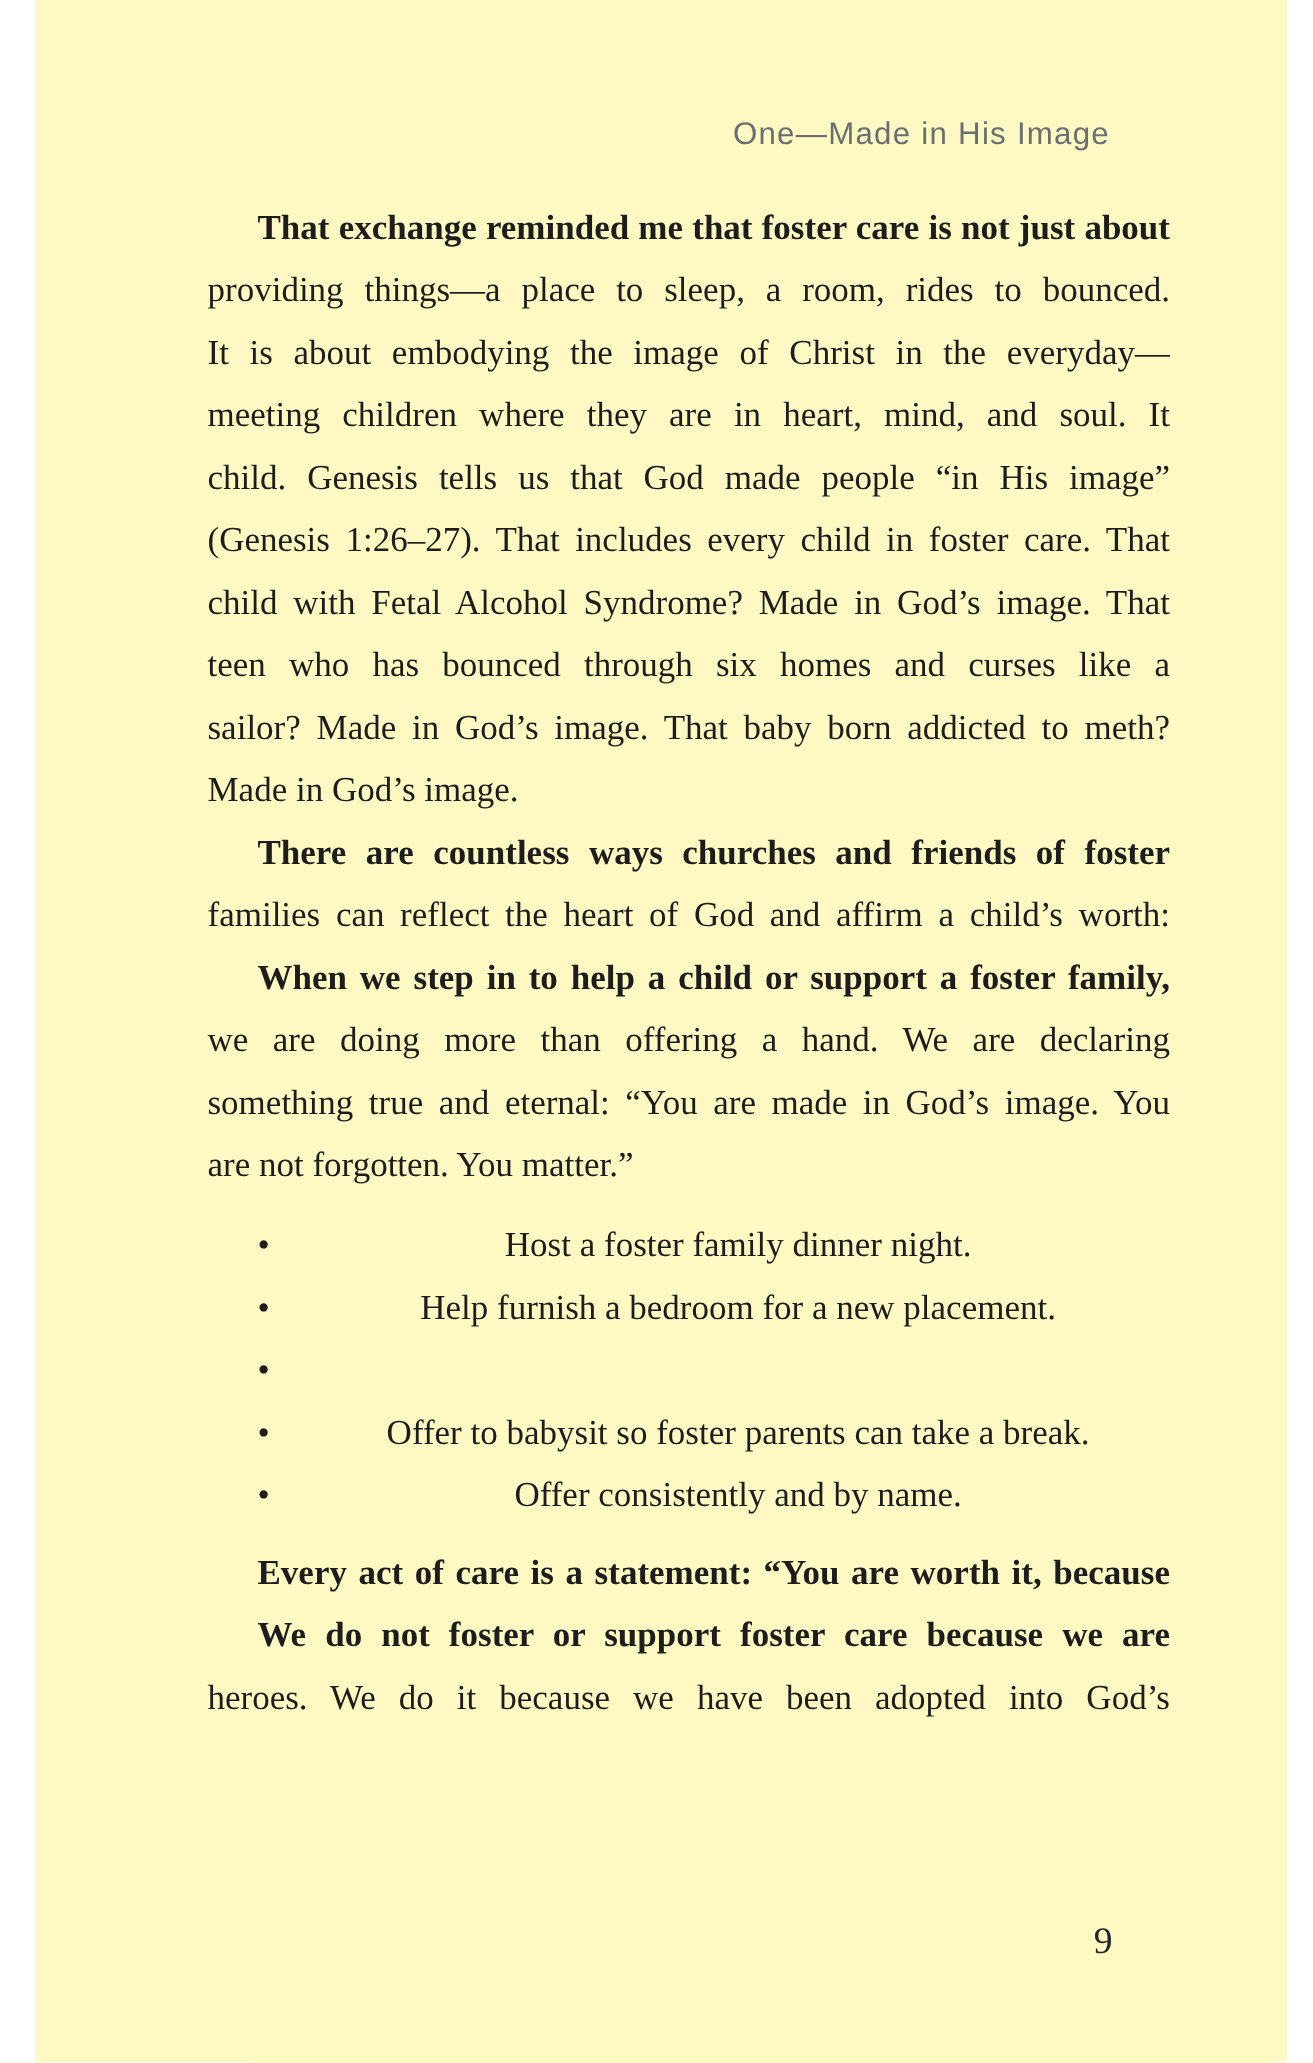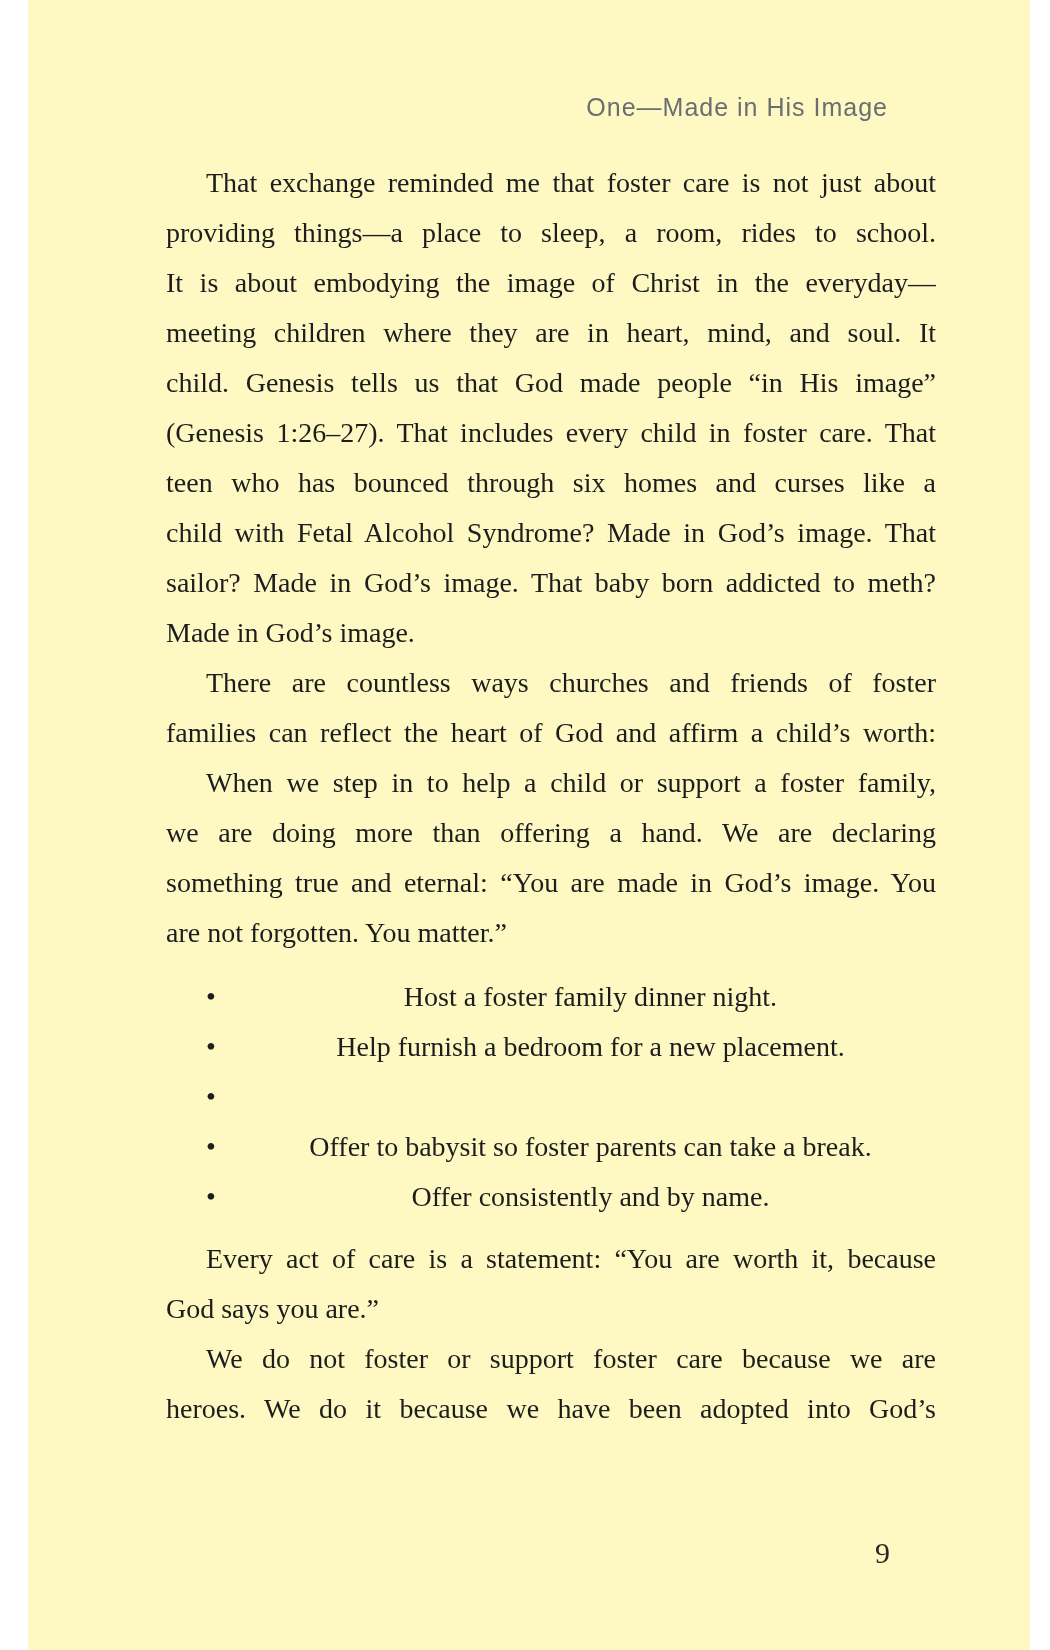--- a/index.html
+++ b/index.html
@@ -32,21 +32,21 @@
     font-size: 28px;
   }
   .para { margin: 0; }
   .line {
     line-height: 50px;
     height: 50px;
     overflow: hidden;
     text-align: justify;
     text-align-last: justify;
   }
-  .line.first { text-indent: 40px; }
+  .line.first { text-indent: 40px; font-weight: bold; }
   .line.short-last { text-align-last: left; }
   .bullet-list { margin: 14px 0 12px 0; }
   .list-item {
     line-height: 50px;
     height: 50px;
     padding-left: 40px;
     display: flex;
     align-items: baseline;
   }
   .bullet {
@@ -66,27 +66,27 @@
 </style>
 </head>
 <body>
 
 <div class="page">
   <div class="running-head">One—Made in His Image</div>
 
   <div class="body-text" id="body-text">
       <div class="para">
         <div class="line first">That exchange reminded me that foster care is not just about</div>
-        <div class="line">providing things—a place to sleep, a room, rides to school.</div>
+        <div class="line">providing things—a place to sleep, a room, rides to bounced.</div>
         <div class="line">It is about embodying the image of Christ in the everyday—</div>
         <div class="line">meeting children where they are in heart, mind, and soul. It</div>
         <div class="line">child. Genesis tells us that God made people “in His image”</div>
         <div class="line">(Genesis 1:26–27). That includes every child in foster care. That</div>
+        <div class="line">child with Fetal Alcohol Syndrome? Made in God’s image. That</div>
         <div class="line">teen who has bounced through six homes and curses like a</div>
-        <div class="line">child with Fetal Alcohol Syndrome? Made in God’s image. That</div>
         <div class="line">sailor? Made in God’s image. That baby born addicted to meth?</div>
         <div class="line short-last">Made in God’s image.</div>
       </div>
       <div class="para">
         <div class="line first">There are countless ways churches and friends of foster</div>
         <div class="line">families can reflect the heart of God and affirm a child’s worth:</div>
       </div>
       <div class="para">
         <div class="line first">When we step in to help a child or support a foster family,</div>
         <div class="line">we are doing more than offering a hand. We are declaring</div>
@@ -109,21 +109,20 @@
           <span class="bullet">•</span>
           <span class="li-text">Offer to babysit so foster parents can take a break.</span>
         </div>
         <div class="list-item">
           <span class="bullet">•</span>
           <span class="li-text">Offer consistently and by name.</span>
         </div>
       </div>
       <div class="para">
         <div class="line first">Every act of care is a statement: “You are worth it, because</div>
-        <div class="line short-last">God says you are.”</div>
       </div>
       <div class="para">
         <div class="line first">We do not foster or support foster care because we are</div>
         <div class="line">heroes. We do it because we have been adopted into God’s</div>
       </div>
     </div>
 
   <div class="folio">9</div>
 </div>
 

